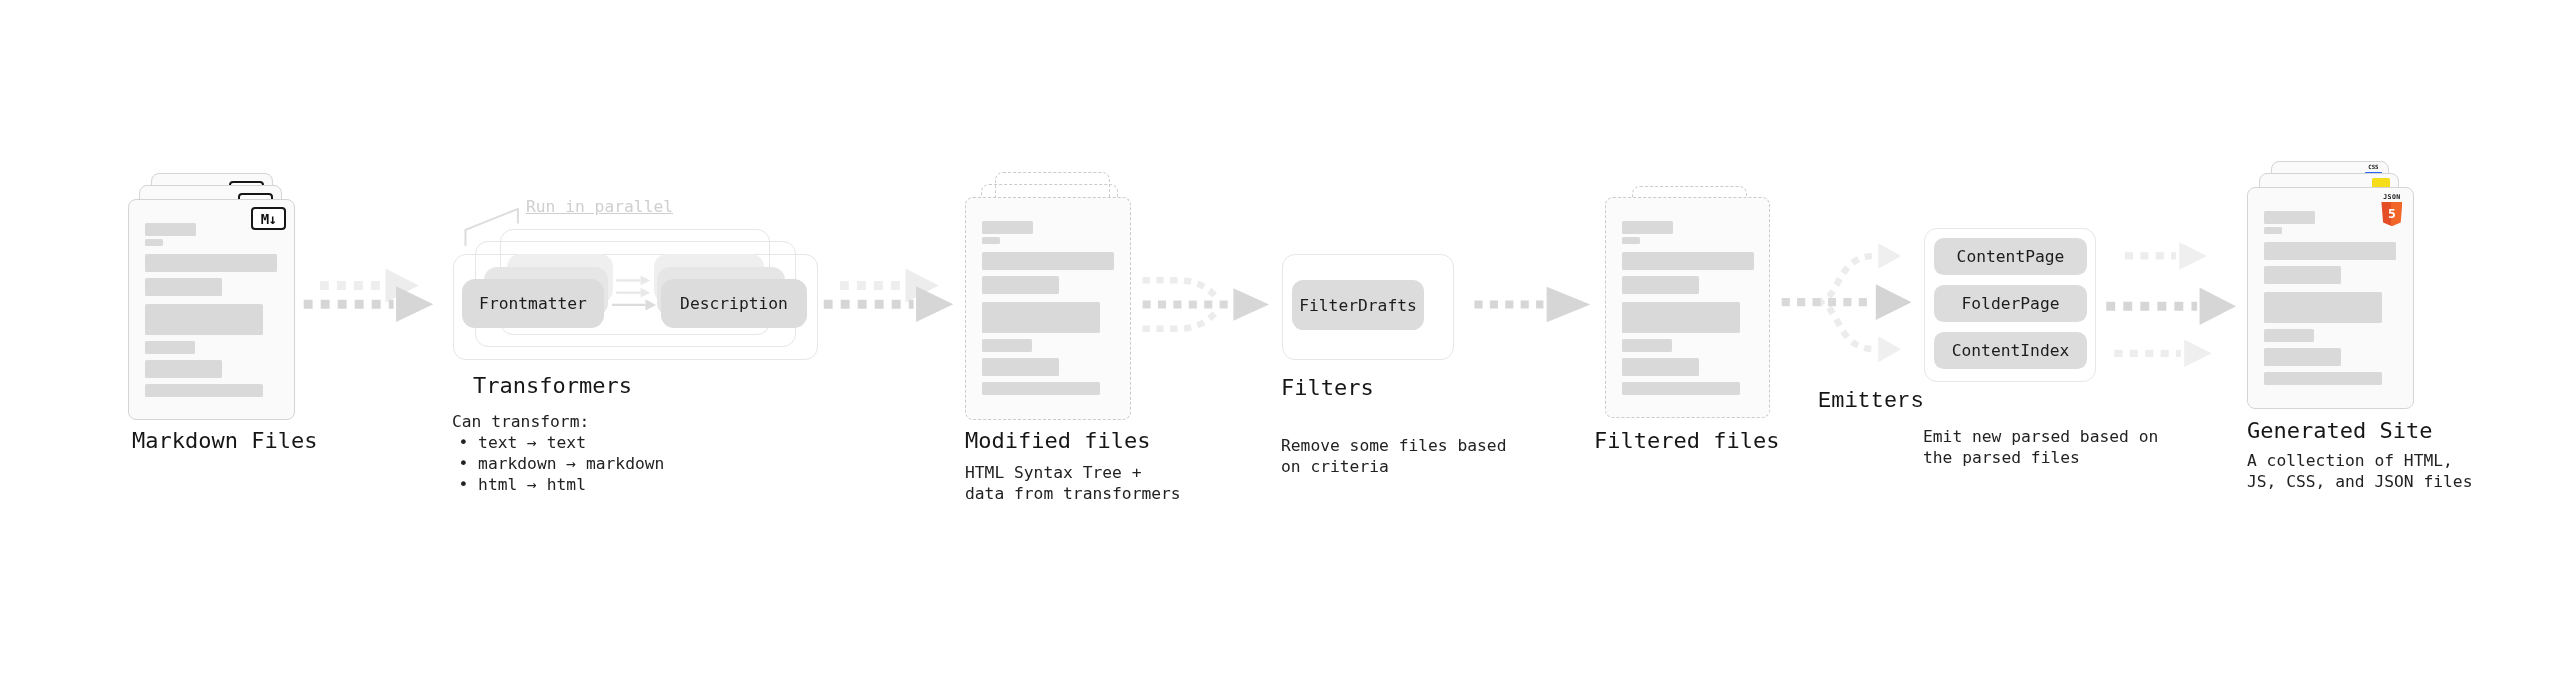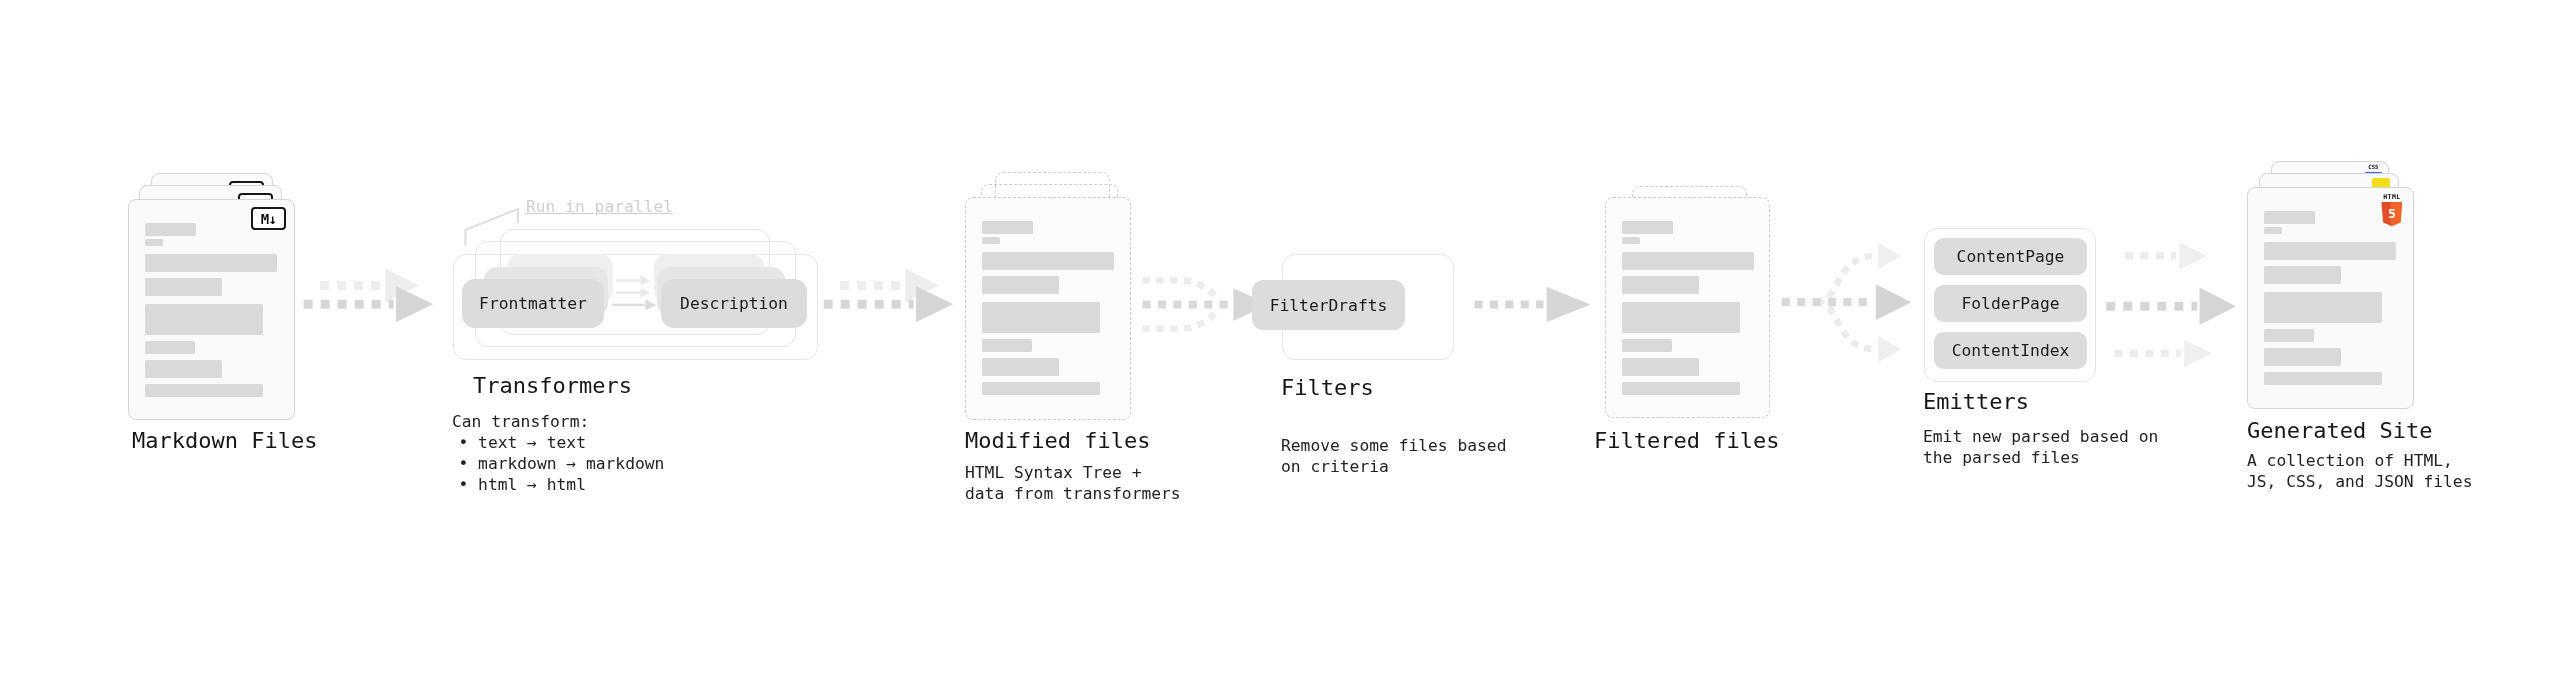--- a/index.html
+++ b/index.html
@@ -150,21 +150,21 @@
   </div>
 
   <svg class="abs" style="left:1136px;top:268px;" width="138" height="73" viewBox="0 0 170 90">
     <path d="M8 15 H50 Q84 15 101 39" fill="none" stroke="#ececec" stroke-width="8" stroke-dasharray="9 8"></path>
     <path d="M8 75 H50 Q84 75 101 51" fill="none" stroke="#ececec" stroke-width="8" stroke-dasharray="9 8"></path>
     <line x1="8" y1="45" x2="117" y2="45" stroke="#d9d9d9" stroke-width="10" stroke-dasharray="10 9"></line>
     <polygon points="120,25 164,45 120,65" fill="#d7d7d7"></polygon>
   </svg>
 
   <div class="frame filled" style="left:1282px;top:254px;width:172px;height:106px;"></div>
-  <div class="pill" style="left:1252px;top:280px;width:153px;height:50px;border-radius:11.4px;">FilterDrafts</div>
+  <div class="pill" style="left:1292px;top:280px;width:132px;height:50px;border-radius:11.4px;">FilterDrafts</div>
   <div class="heading" style="left:1281px;top:375px;">Filters</div>
   <div class="body-text" style="left:1281px;top:435px;">
     <div>Remove some files based</div>
     <div>on criteria</div>
   </div>
 
   <svg class="abs" style="left:1463px;top:268px;" width="134" height="73" viewBox="0 0 165 90">
     <line x1="14" y1="45" x2="99" y2="45" stroke="#d6d6d6" stroke-width="10" stroke-dasharray="10 9"></line>
     <polygon points="103,23 157,45 103,67" fill="#d6d6d6"></polygon>
   </svg>
@@ -190,21 +190,21 @@
     <path d="M50 84 C80 84 72 142 122 142" fill="none" stroke="#ececec" stroke-width="8" stroke-dasharray="9 8"></path>
     <polygon points="126,126 154,142 126,158" fill="#efefef"></polygon>
     <line x1="7" y1="84" x2="120" y2="84" stroke="#d9d9d9" stroke-width="10" stroke-dasharray="10 9"></line>
     <polygon points="123,62 167,84 123,106" fill="#d4d4d4"></polygon>
   </svg>
 
   <div class="frame filled" style="left:1924px;top:228px;width:172px;height:154px;"></div>
   <div class="pill" style="left:1934px;top:238px;width:153px;height:37px;border-radius:9.8px;">ContentPage</div>
   <div class="pill" style="left:1934px;top:285px;width:153px;height:37px;border-radius:9.8px;">FolderPage</div>
   <div class="pill" style="left:1934px;top:332px;width:153px;height:37px;border-radius:9.8px;">ContentIndex</div>
-  <div class="heading" style="left:1923px;top:389px;">Emitters</div>
+  <div class="heading" style="left:1818px;top:389px;font-family:Liberation Mono, monospace;">Emitters</div>
   <div class="body-text" style="left:1923px;top:426px;">
     <div>Emit new parsed based on</div>
     <div>the parsed files</div>
   </div>
 
   <svg class="abs" style="left:2103px;top:234px;" width="142" height="142" viewBox="0 0 175 175">
     <line x1="27" y1="27" x2="90" y2="27" stroke="#ededed" stroke-width="9" stroke-dasharray="10 9"></line>
     <polygon points="94,10 128,27 94,44" fill="#efefef"></polygon>
     <line x1="4" y1="89" x2="116" y2="89" stroke="#d6d6d6" stroke-width="11" stroke-dasharray="11 10"></line>
     <polygon points="119,66 164,89 119,112" fill="#d6d6d6"></polygon>
@@ -216,21 +216,21 @@
     <div class="css-badge">
       <div class="css-txt">CSS</div>
       <div class="css-bar" id="css-bar" style="background: rgb(41, 101, 241);"></div>
     </div>
   </div>
   <div class="doc-card solid" style="left:2259px;top:173px;width:140px;height:222px;">
     <div class="js-badge" id="js-badge" style="background: rgb(245, 222, 25);"></div>
   </div>
   <div class="doc-card solid" style="left:2247px;top:187px;width:167px;height:222px;">
     <div class="html5-badge">
-      <div class="h5-txt">HTML</div>
+      <div class="h5-txt">JSON</div>
       <div class="h5-shield" id="h5-shield" style="background: linear-gradient(90deg, rgb(228, 77, 38) 50%, rgb(241, 101, 41) 50%);">
         <span>5</span>
       </div>
     </div>
     <div class="doc-skeleton">
         <div class="sk-bar" style="width: 51px; height: 13px; margin-top: 0px;"></div>
         <div class="sk-bar" style="width: 18px; height: 6.5px; margin-top: 3.3px;"></div>
         <div class="sk-bar" style="width: 132px; height: 18px; margin-top: 8.1px;"></div>
         <div class="sk-bar" style="width: 77px; height: 18px; margin-top: 6.5px;"></div>
         <div class="sk-bar" style="width: 118px; height: 31px; margin-top: 8.1px;"></div>

